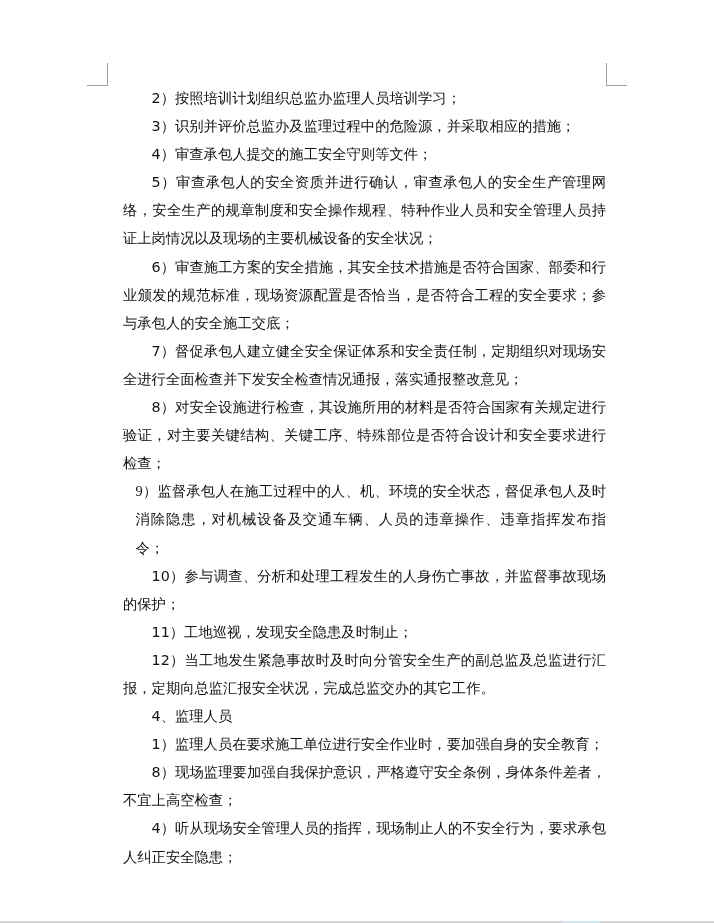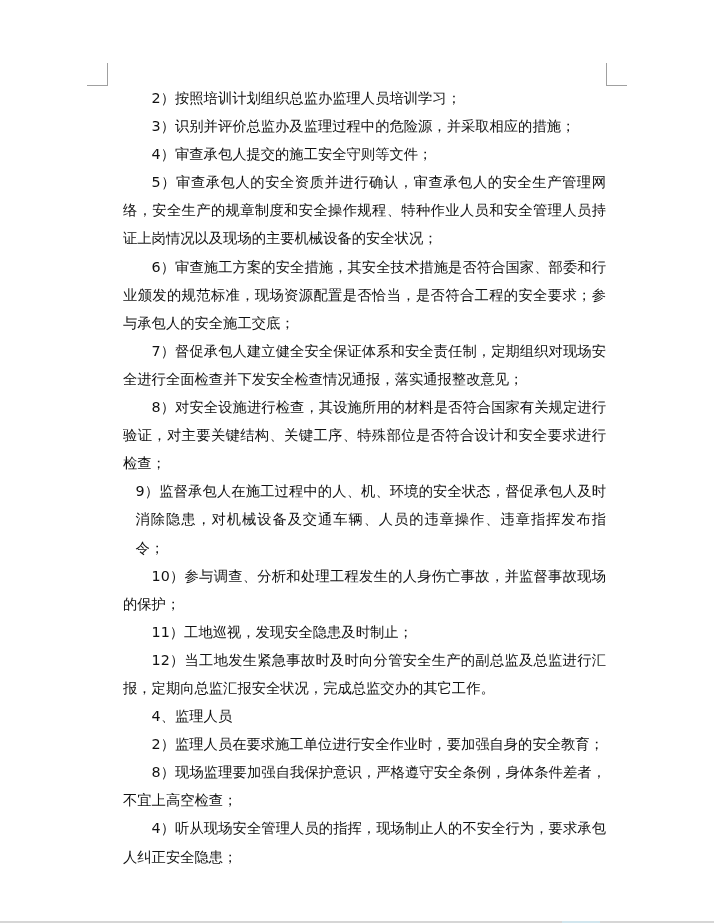--- a/index.html
+++ b/index.html
@@ -9,21 +9,21 @@
   }
   .corner { position: absolute; border-color: #a0a0a0; border-style: solid; width: 20px; height: 22px; }
   .corner.tl { left: 87px; top: 63px; border-width: 0 1px 1px 0; }
   .corner.tr { left: 606px; top: 63px; border-width: 0 0 1px 1px; }
   .page {
     position: absolute; left: 107px; top: 84px; width: 499px;
     font-size: 14.3px; line-height: 28.1px;
   }
   .para { margin: 0; text-align: justify; text-align-last: left; }
   .para.indent { text-indent: 28.6px; margin-left: 16px; }
-  .para.hang { padding-left: 28.6px; }
+  .para.hang { padding-left: 28.6px; font-family: Liberation Serif, serif; }
   .bottom-bar { position: absolute; left: 0; bottom: 0; width: 714px; height: 2px; background: #d6d6d6; }
   .bottom-bar .seg { position: absolute; left: 562px; width: 38px; height: 2px; background: #d2e6ee; }
 </style>
 </head>
 <body>
 
 <div class="corner tl"></div>
 <div class="corner tr"></div>
 
 <div class="page">
@@ -32,21 +32,21 @@
   <p class="para indent">4）审查承包人提交的施工安全守则等文件；</p>
   <p class="para indent">5）审查承包人的安全资质并进行确认，审查承包人的安全生产管理网络，安全生产的规章制度和安全操作规程、特种作业人员和安全管理人员持证上岗情况以及现场的主要机械设备的安全状况；</p>
   <p class="para indent">6）审查施工方案的安全措施，其安全技术措施是否符合国家、部委和行业颁发的规范标准，现场资源配置是否恰当，是否符合工程的安全要求；参与承包人的安全施工交底；</p>
   <p class="para indent">7）督促承包人建立健全安全保证体系和安全责任制，定期组织对现场安全进行全面检查并下发安全检查情况通报，落实通报整改意见；</p>
   <p class="para indent">8）对安全设施进行检查，其设施所用的材料是否符合国家有关规定进行验证，对主要关键结构、关键工序、特殊部位是否符合设计和安全要求进行检查；</p>
   <p class="para hang">9）监督承包人在施工过程中的人、机、环境的安全状态，督促承包人及时消除隐患，对机械设备及交通车辆、人员的违章操作、违章指挥发布指令；</p>
   <p class="para indent">10）参与调查、分析和处理工程发生的人身伤亡事故，并监督事故现场的保护；</p>
   <p class="para indent">11）工地巡视，发现安全隐患及时制止；</p>
   <p class="para indent">12）当工地发生紧急事故时及时向分管安全生产的副总监及总监进行汇报，定期向总监汇报安全状况，完成总监交办的其它工作。</p>
   <p class="para indent">4、监理人员</p>
-  <p class="para indent">2）监理人员在要求施工单位进行安全作业时，要加强自身的安全教育；</p>
+  <p class="para indent">1）监理人员在要求施工单位进行安全作业时，要加强自身的安全教育；</p>
   <p class="para indent">8）现场监理要加强自我保护意识，严格遵守安全条例，身体条件差者，不宜上高空检查；</p>
   <p class="para indent">4）听从现场安全管理人员的指挥，现场制止人的不安全行为，要求承包人纠正安全隐患；</p>
 
 </div>
 
 <div class="bottom-bar">
   <div class="seg"></div>
 </div>
 
 </body></html>

